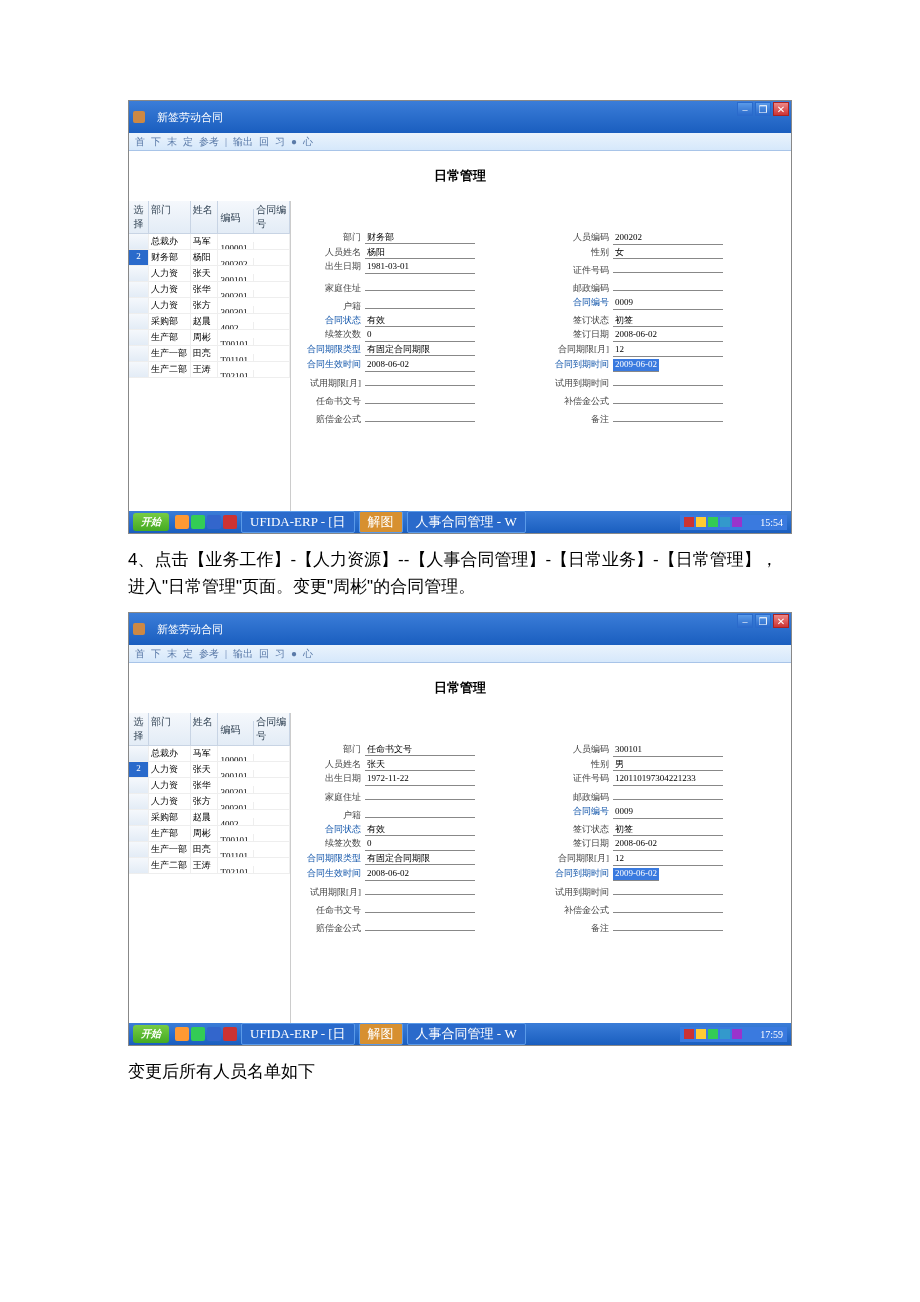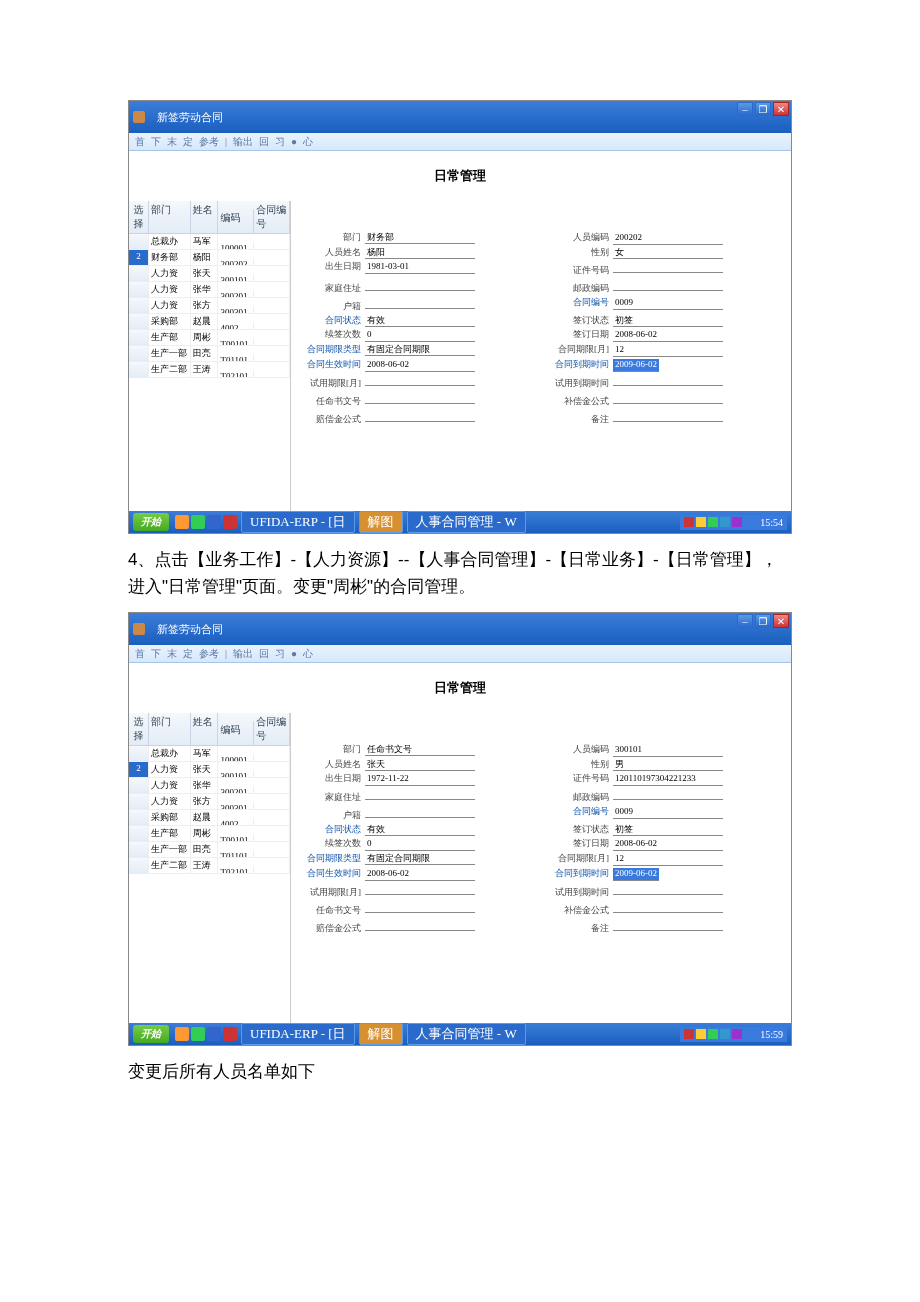--- a/index.html
+++ b/index.html
@@ -470,18 +470,18 @@
     </div>
     <div class="task-item">UFIDA-ERP - [日</div>
     <div class="task-item orange">解图</div>
     <div class="task-item">人事合同管理 - W</div>
     <div class="sys-tray">
       <span style="width:10px;height:10px;background:#c33"></span>
       <span style="width:10px;height:10px;background:#fc3"></span>
       <span style="width:10px;height:10px;background:#3c5"></span>
       <span style="width:10px;height:10px;background:#39c"></span>
       <span style="width:10px;height:10px;background:#93c"></span>
-      <span class="clock">15:59</span>
+      <span class="clock">17:59</span>
     </div>
   </div>
 </div>
 
 <p class="instruction">变更后所有人员名单如下</p>
 
 </body></html>

